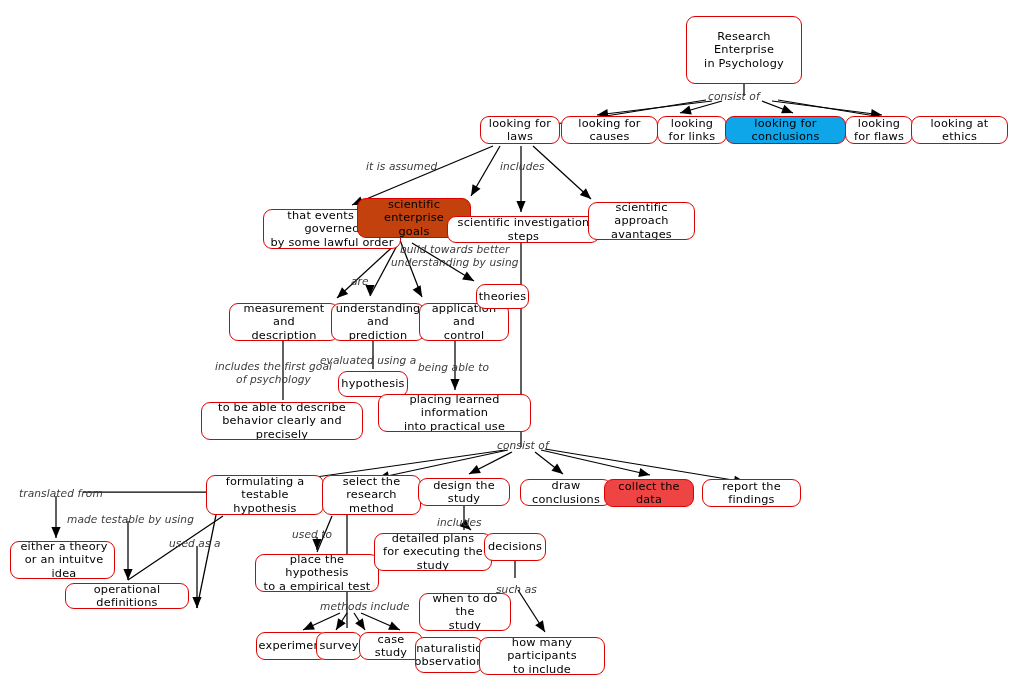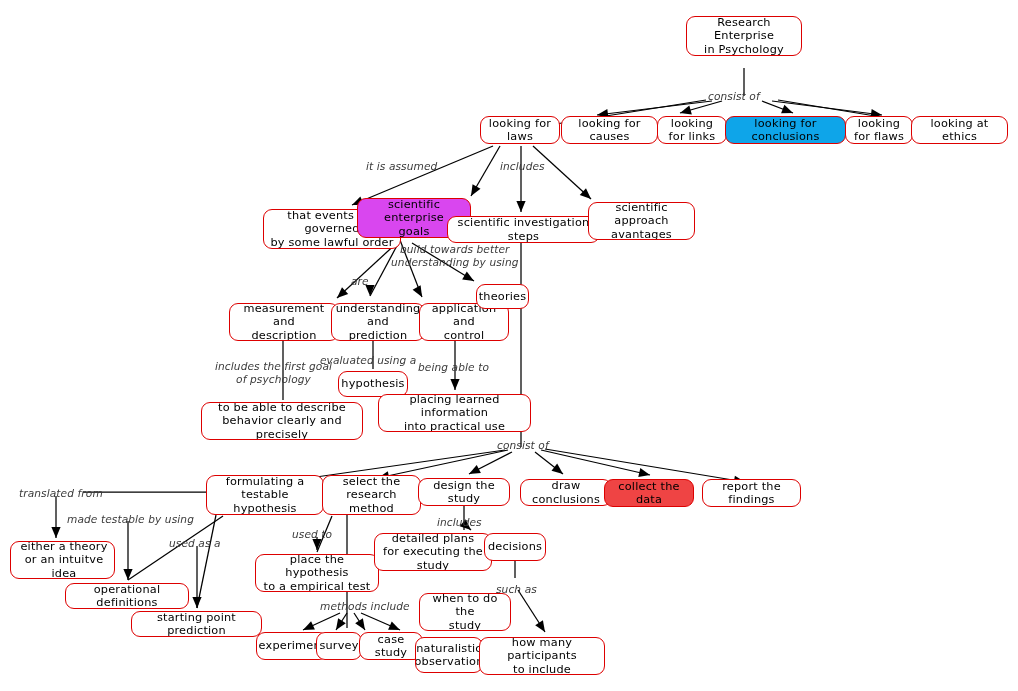--- a/index.html
+++ b/index.html
@@ -134,31 +134,31 @@
     <div class="lbl" style="left: 320px; top: 354px;">evaluated using a</div>
     <div class="lbl" style="left: 418px; top: 361px;">being able to</div>
     <div class="lbl" style="left: 497px; top: 439px;">consist of</div>
     <div class="lbl" style="left: 19px; top: 487px;">translated from</div>
     <div class="lbl" style="left: 67px; top: 513px;">made testable by using</div>
     <div class="lbl" style="left: 169px; top: 537px;">used as a</div>
     <div class="lbl" style="left: 292px; top: 528px;">used to</div>
     <div class="lbl" style="left: 437px; top: 516px;">includes</div>
     <div class="lbl" style="left: 496px; top: 583px;">such as</div>
     <div class="lbl" style="left: 320px; top: 600px;">methods include</div>
-    <div class="node" style="left: 686px; top: 16px; width: 116px; height: 40px; border-color: rgb(221, 0, 0); background: rgb(255, 255, 255);">Research Enterprise
+    <div class="node" style="left: 686px; top: 16px; width: 116px; height: 68px; border-color: rgb(221, 0, 0); background: rgb(255, 255, 255);">Research Enterprise
 in Psychology</div>
     <div class="node" style="left: 480px; top: 116px; width: 80px; height: 28px; border-color: rgb(221, 0, 0); background: rgb(255, 255, 255);">looking for laws</div>
     <div class="node" style="left: 561px; top: 116px; width: 97px; height: 28px; border-color: rgb(221, 0, 0); background: rgb(255, 255, 255);">looking for causes</div>
     <div class="node" style="left: 657px; top: 116px; width: 70px; height: 28px; border-color: rgb(221, 0, 0); background: rgb(255, 255, 255);">looking for links</div>
     <div class="node" style="left: 725px; top: 116px; width: 121px; height: 28px; border-color: rgb(221, 0, 0); background: #0ea5e9;">looking for conclusions</div>
     <div class="node" style="left: 845px; top: 116px; width: 68px; height: 28px; border-color: rgb(221, 0, 0); background: rgb(255, 255, 255);">looking for flaws</div>
     <div class="node" style="left: 911px; top: 116px; width: 97px; height: 28px; border-color: rgb(221, 0, 0); background: rgb(255, 255, 255);">looking at ethics</div>
     <div class="node" style="left: 227px; top: 209px; width: 138px; height: 40px; border-color: rgb(221, 0, 0); background: rgb(255, 255, 255); margin-left: 36px;">that events are governed
 by some lawful order</div>
-    <div class="node" style="left: 357px; top: 198px; width: 114px; height: 40px; border-color: rgb(221, 0, 0); background: #d946ef;">scientific enterprise
+    <div class="node" style="left: 357px; top: 198px; width: 114px; height: 40px; border-color: rgb(221, 0, 0); background: #c2410c;">scientific enterprise
 goals</div>
     <div class="node" style="left: 447px; top: 216px; width: 153px; height: 27px; border-color: rgb(221, 0, 0); background: rgb(255, 255, 255);">scientific investigation steps</div>
     <div class="node" style="left: 588px; top: 202px; width: 107px; height: 38px; border-color: rgb(221, 0, 0); background: rgb(255, 255, 255);">scientific approach
 avantages</div>
     <div class="node" style="left: 229px; top: 303px; width: 110px; height: 38px; border-color: rgb(221, 0, 0); background: rgb(255, 255, 255);">measurement and
 description</div>
     <div class="node" style="left: 331px; top: 303px; width: 94px; height: 38px; border-color: rgb(221, 0, 0); background: rgb(255, 255, 255);">understanding and
 prediction</div>
     <div class="node" style="left: 419px; top: 303px; width: 90px; height: 38px; border-color: rgb(221, 0, 0); background: rgb(255, 255, 255);">application and
 control</div>
@@ -172,21 +172,20 @@
 hypothesis</div>
     <div class="node" style="left: 322px; top: 475px; width: 99px; height: 40px; border-color: rgb(221, 0, 0); background: rgb(255, 255, 255);">select the research
 method</div>
     <div class="node" style="left: 418px; top: 478px; width: 92px; height: 28px; border-color: rgb(221, 0, 0); background: rgb(255, 255, 255);">design the study</div>
     <div class="node" style="left: 520px; top: 479px; width: 92px; height: 27px; border-color: rgb(221, 0, 0); background: rgb(255, 255, 255);">draw conclusions</div>
     <div class="node" style="left: 604px; top: 479px; width: 90px; height: 28px; border-color: rgb(221, 0, 0); background: #ef4444;">collect the data</div>
     <div class="node" style="left: 702px; top: 479px; width: 99px; height: 28px; border-color: rgb(221, 0, 0); background: rgb(255, 255, 255);">report the findings</div>
     <div class="node" style="left: 10px; top: 541px; width: 105px; height: 38px; border-color: rgb(221, 0, 0); background: rgb(255, 255, 255); padding-left: 8px;">either a theory
 or an intuitve idea</div>
     <div class="node" style="left: 65px; top: 583px; width: 124px; height: 26px; border-color: rgb(221, 0, 0); background: rgb(255, 255, 255);">operational definitions</div>
-    <div class="node" style="left: 131px; top: 611px; width: 131px; height: 26px; border-color: rgb(221, 0, 0); background: rgb(255, 255, 255);">starting point prediction</div>
     <div class="node" style="left: 255px; top: 554px; width: 124px; height: 38px; border-color: rgb(221, 0, 0); background: rgb(255, 255, 255);">place the hypothesis
 to a empirical test</div>
     <div class="node" style="left: 374px; top: 533px; width: 118px; height: 38px; border-color: rgb(221, 0, 0); background: rgb(255, 255, 255);">detailed plans
 for executing the study</div>
     <div class="node" style="left: 484px; top: 533px; width: 62px; height: 28px; border-color: rgb(221, 0, 0); background: rgb(255, 255, 255);">decisions</div>
     <div class="node" style="left: 419px; top: 593px; width: 92px; height: 38px; border-color: rgb(221, 0, 0); background: rgb(255, 255, 255);">when to do the
 study</div>
     <div class="node" style="left: 256px; top: 632px; width: 72px; height: 28px; border-color: rgb(221, 0, 0); background: rgb(255, 255, 255);">experiment</div>
     <div class="node" style="left: 316px; top: 632px; width: 46px; height: 28px; border-color: rgb(221, 0, 0); background: rgb(255, 255, 255);">survey</div>
     <div class="node" style="left: 359px; top: 632px; width: 64px; height: 28px; border-color: rgb(221, 0, 0); background: rgb(255, 255, 255);">case study</div>

